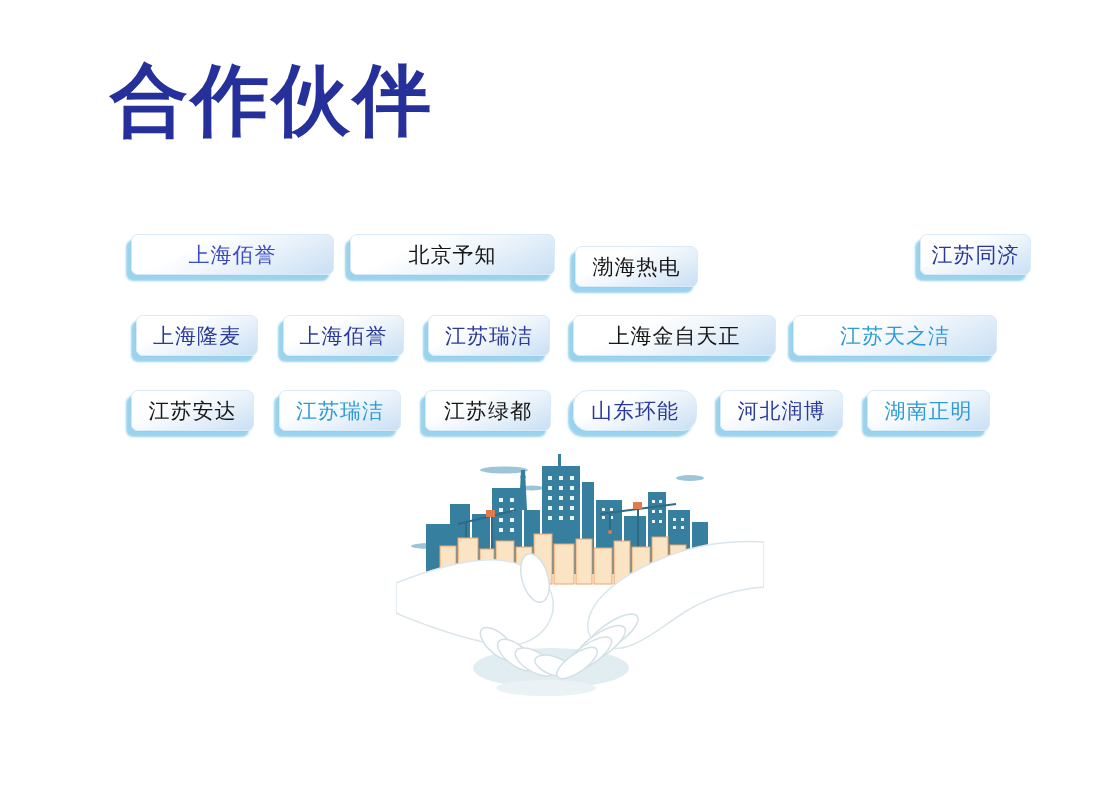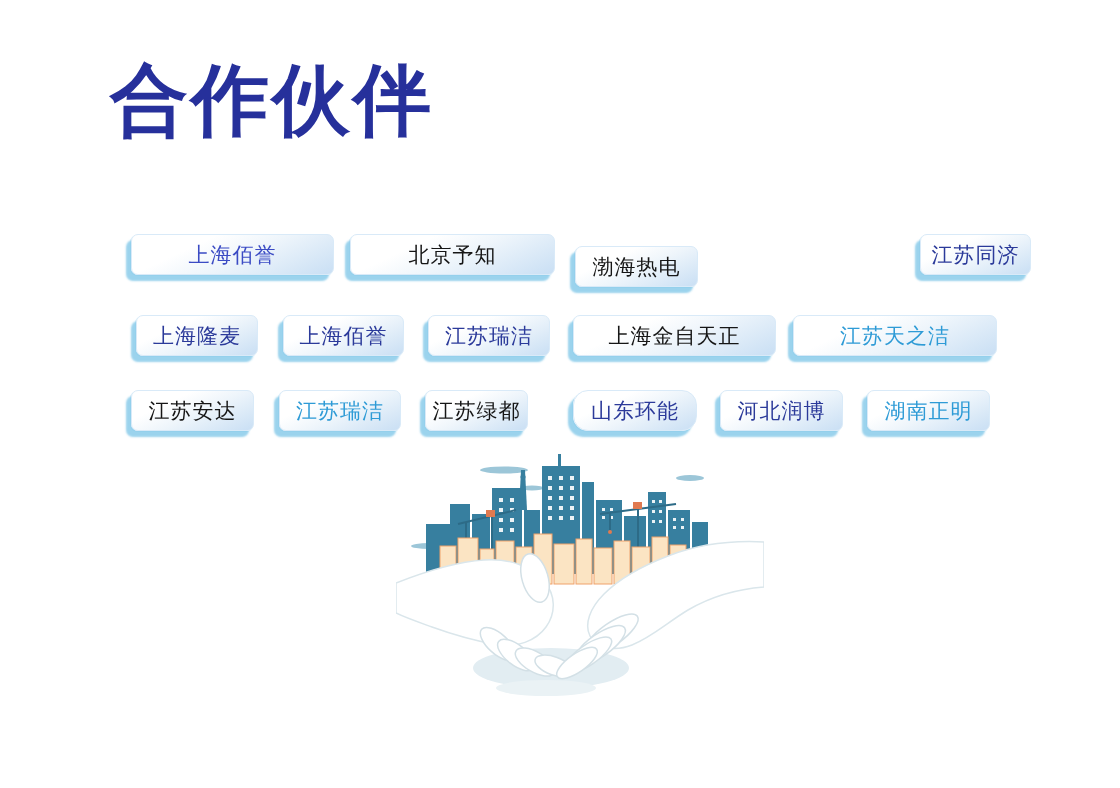--- a/index.html
+++ b/index.html
@@ -35,21 +35,21 @@
   .r2 { top:315px; }
   .p6  { left:136px; width:122px; }
   .p7  { left:283px; width:121px; }
   .p8  { left:428px; width:122px; }
   .p9  { left:573px; width:203px; }
   .p10 { left:793px; width:204px; }
   
   .r3 { top:390px; }
   .p11 { left:131px; width:123px; }
   .p12 { left:279px; width:122px; }
-  .p13 { left:425px; width:103px; }
+  .p13 { left:425px; width:126px; }
   .p14 { left:573px; width:124px; }
   .p15 { left:720px; width:123px; }
   .p16 { left:867px; width:123px; }
 
   .illustration {
     position:absolute; left:396px; top:450px;
     width:368px; height:250px;
   }
 </style>
 </head>

